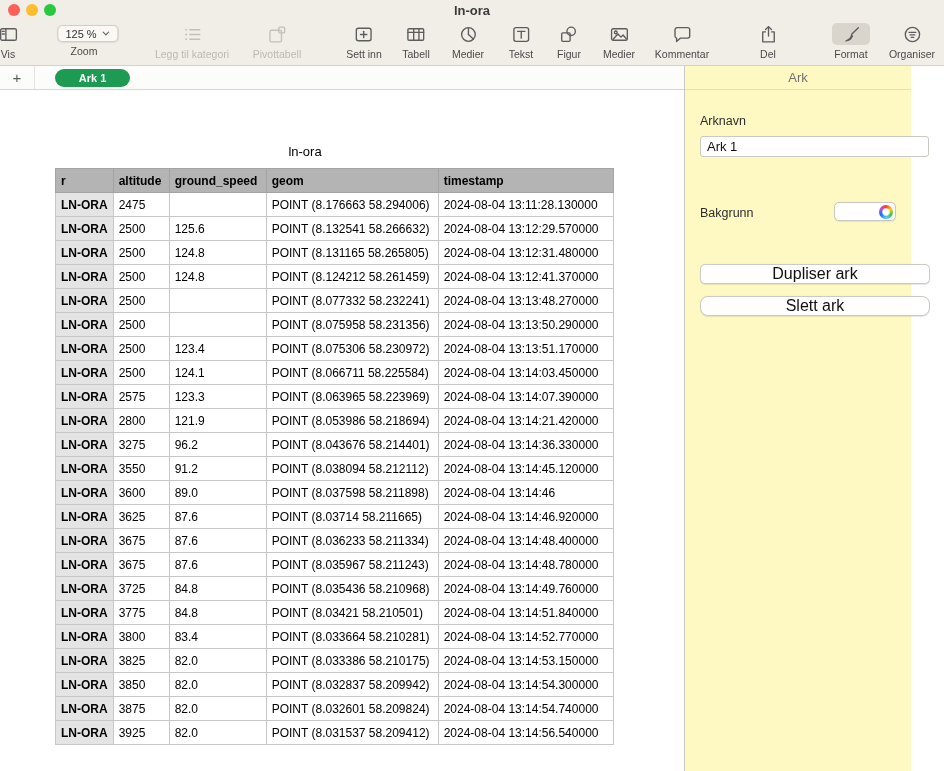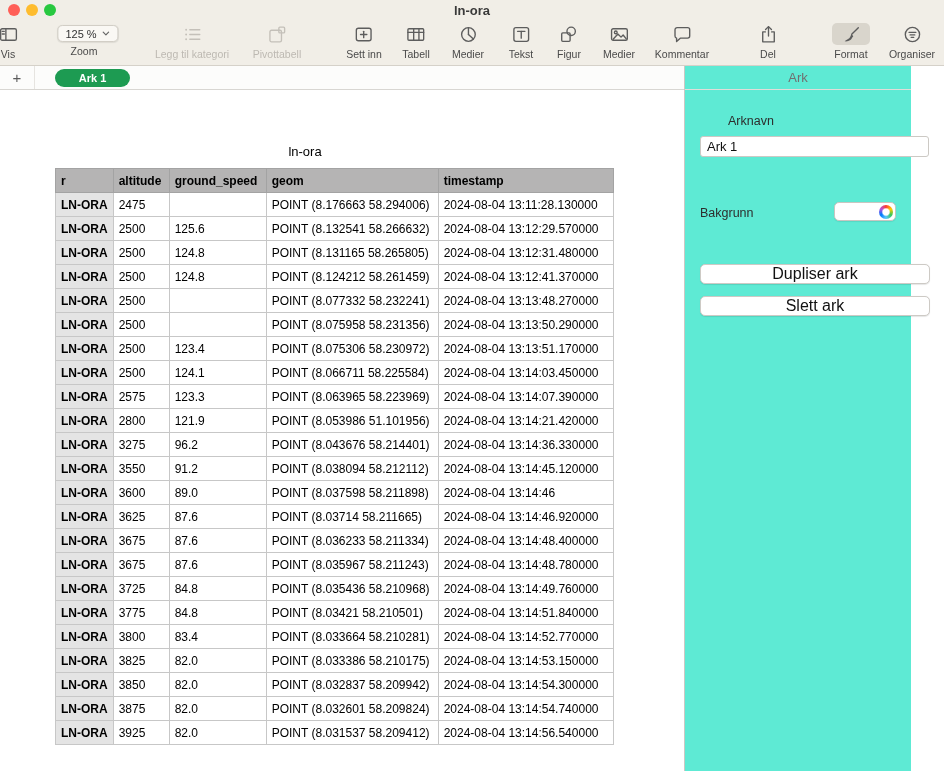--- a/index.html
+++ b/index.html
@@ -38,42 +38,42 @@
             background:#fcfcfb; border-bottom:1px solid #d8d6d2; }
   .add-sheet { position:absolute; left:0; top:0; width:35px; height:23px;
                border-right:1px solid #e6e4e0; color:#5a5a5a; font-size:15px;
                display:flex; align-items:center; justify-content:center; }
   .sheet-tab { position:absolute; left:55px; top:3px; width:75px; height:18px;
                background:#1d9b52; border-radius:9px; color:#fff; font-size:11px;
                font-weight:bold; display:flex; align-items:center; justify-content:center; }
 
   
   .inspector { position:absolute; left:684px; top:66px; width:227px; height:705px;
-               background:#5eead4; border-left:1px solid #cac8c4; }
+               background:#fef9c3; border-left:1px solid #cac8c4; }
   .insp-header { height:24px; border-bottom:1px solid #e0ddd8; display:flex;
                  align-items:center; justify-content:center; font-size:13px; color:#707070; }
   .insp-label { position:absolute; left:15px; font-size:12.5px; color:#2d2d2d; }
-  .lbl-arknavn { top:48px;margin-left:28px; }
+  .lbl-arknavn { top:48px; }
   .lbl-bakgrunn { top:140px; }
   .sheetname-input { position:absolute; left:15px; top:70px; width:229px; height:21px;
                      background:#fff; border:1px solid #ccc9c4; border-radius:3px;
                      font-family:"Liberation Sans", sans-serif; font-size:13px; color:#111;
                      padding:0 6px; outline:none; }
   .colorwell { position:absolute; right:15px; top:136px; width:62px; height:19px;
                background:#fff; border:1px solid #c9c6c1; border-radius:5px;
                box-shadow:0 0.5px 1px rgba(0,0,0,.08); }
   .colorwheel { position:absolute; right:2px; top:1.5px; width:14px; height:14px; border-radius:50%;
                 background:
                  radial-gradient(circle at 50% 50%, #fff 0 3px, rgba(255,255,255,0) 4.5px),
                  conic-gradient(#ff3b30,#ffcc00,#34c759,#5ac8fa,#007aff,#af52de,#ff3b30); }
   .insp-btn { position:absolute; left:15px; width:230px; height:20px; background:#fff;
               border:1px solid #cdcac5; border-radius:5px; font-family:"Liberation Sans", sans-serif;
               font-size:16px; color:#111; box-shadow:0 0.5px 1px rgba(0,0,0,.1); }
   .btn-dup { top:198px; }
-  .btn-del { top:230px; }
+  .btn-del { top:230px;border-radius:8px; }
 
   
   .canvas { position:absolute; left:0; top:90px; width:684px; height:681px; background:#fff; }
   .table-title { position:absolute; left:55px; top:144px; width:500px; text-align:center;
                  font-size:13px; color:#000; }
   table.sheet { position:absolute; left:55px; top:168px; border-collapse:collapse;
                 table-layout:fixed; font-size:12px; background:#fff; }
   table.sheet th, table.sheet td { height:24px; padding:0 5px; border:1px solid #c7c7c7;
                 white-space:nowrap; overflow:hidden; vertical-align:middle; font-weight:normal; }
   table.sheet thead th { background:#b5b4b4; border-color:#a3a3a3; font-weight:bold;
@@ -332,21 +332,21 @@
         <th class="c0">LN-ORA</th>
         <td class="c1">2575</td>
         <td class="c2">123.3</td>
         <td class="c3">POINT (8.063965 58.223969)</td>
         <td class="c4">2024-08-04 13:14:07.390000</td>
       </tr>
       <tr>
         <th class="c0">LN-ORA</th>
         <td class="c1">2800</td>
         <td class="c2">121.9</td>
-        <td class="c3">POINT (8.053986 51.101956)</td>
+        <td class="c3">POINT (8.053986 58.218694)</td>
         <td class="c4">2024-08-04 13:14:21.420000</td>
       </tr>
       <tr>
         <th class="c0">LN-ORA</th>
         <td class="c1">3275</td>
         <td class="c2">96.2</td>
         <td class="c3">POINT (8.043676 58.214401)</td>
         <td class="c4">2024-08-04 13:14:36.330000</td>
       </tr>
       <tr>

